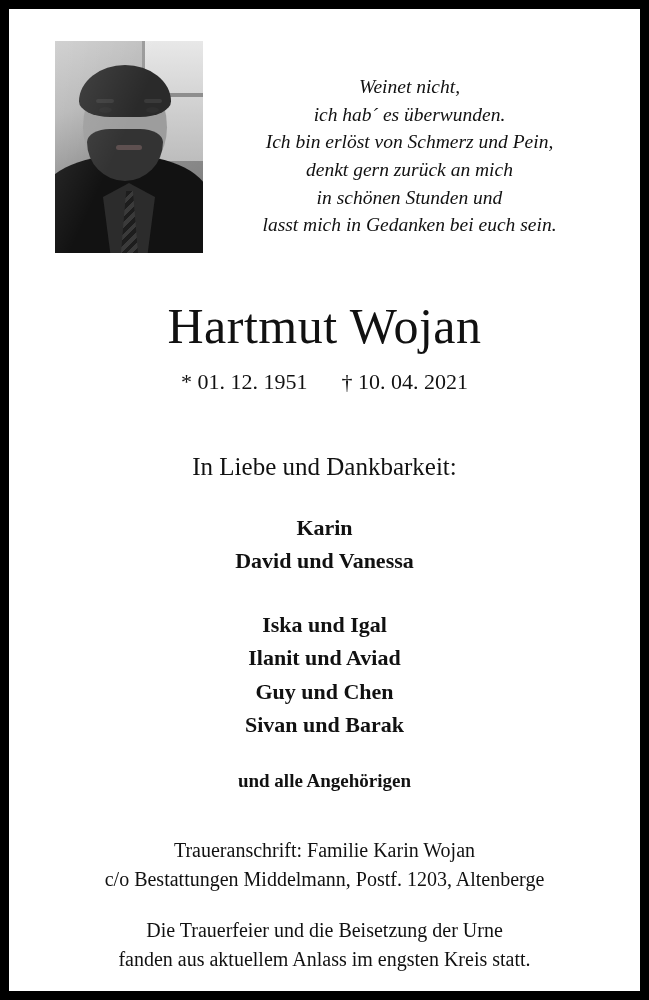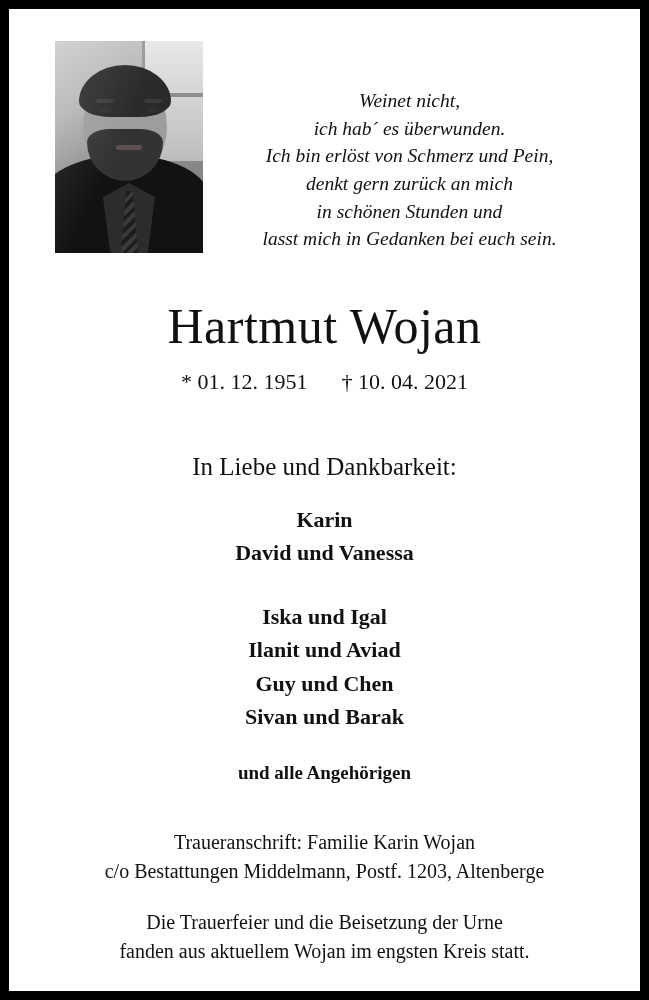--- a/index.html
+++ b/index.html
@@ -26,21 +26,21 @@
     position: relative;
     width: 100%;
     height: 100%;
     box-sizing: border-box;
     padding: 22px 24px 18px 24px;
   }
 
   
   .top-row {
     display: flex;
-    align-items: flex-end;
+    align-items: center;
   }
   .photo {
     width: 148px;
     height: 212px;
     flex: 0 0 148px;
     margin-left: 22px;
     margin-top: 10px;
     position: relative;
     overflow: hidden;
     background: #6e6e6e;
@@ -196,21 +196,21 @@
     text-align: center;
     font-size: 25px;
     margin-top: 58px;
   }
   .group {
     text-align: center;
     font-weight: bold;
     font-size: 22px;
     line-height: 1.52;
   }
-  .group.g1 { margin-top: 22px; }
+  .group.g1 { margin-top: 30px; }
   .group.g2 { margin-top: 30px; }
   .closing {
     text-align: center;
     font-weight: bold;
     font-size: 19px;
     margin-top: 28px;
   }
 
   
   .footer {
@@ -279,18 +279,18 @@
 
     <div class="closing">und  alle Angehörigen</div>
 
     <div class="footer">
       <div class="block1">
         <div>Traueranschrift: Familie Karin Wojan</div>
         <div>c/o Bestattungen Middelmann, Postf. 1203, Altenberge</div>
       </div>
       <div class="block2">
         <div>Die Trauerfeier und die Beisetzung der Urne</div>
-        <div>fanden aus aktuellem Wojan im engsten Kreis statt.</div>
+        <div>fanden aus aktuellem Anlass im engsten Kreis statt.</div>
       </div>
     </div>
 
   </div>
 </div>
 
 </body></html>

